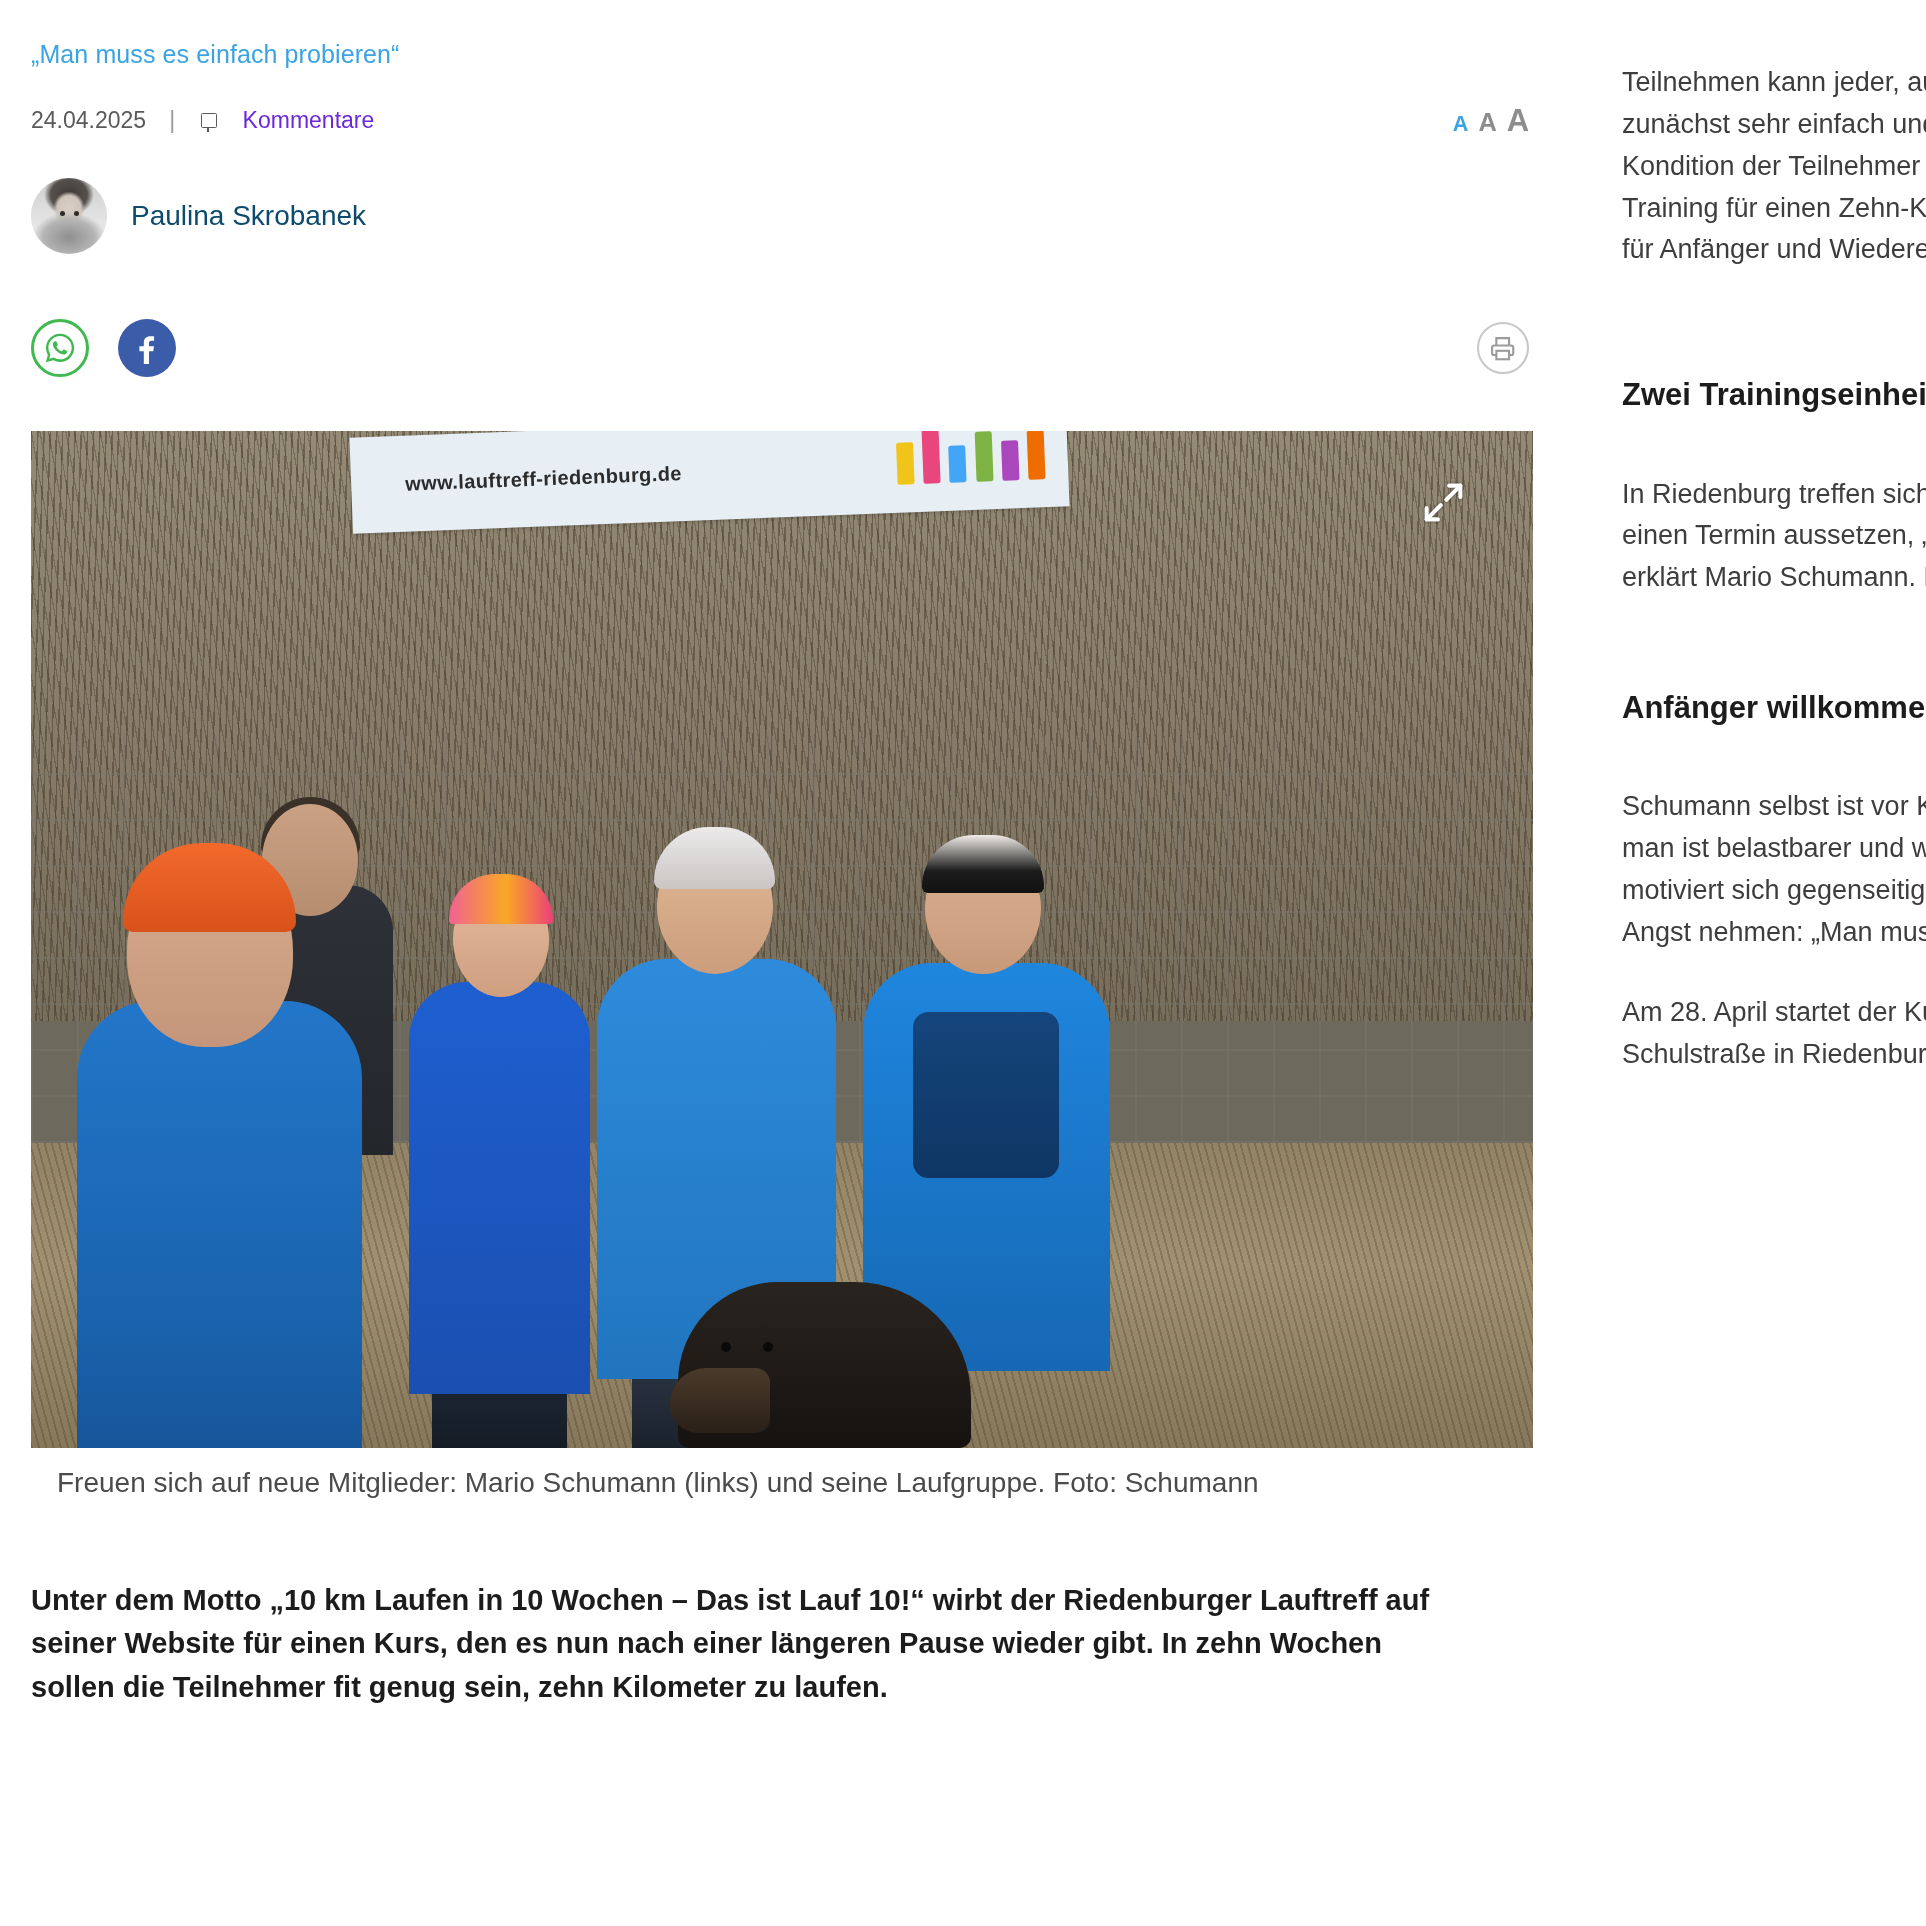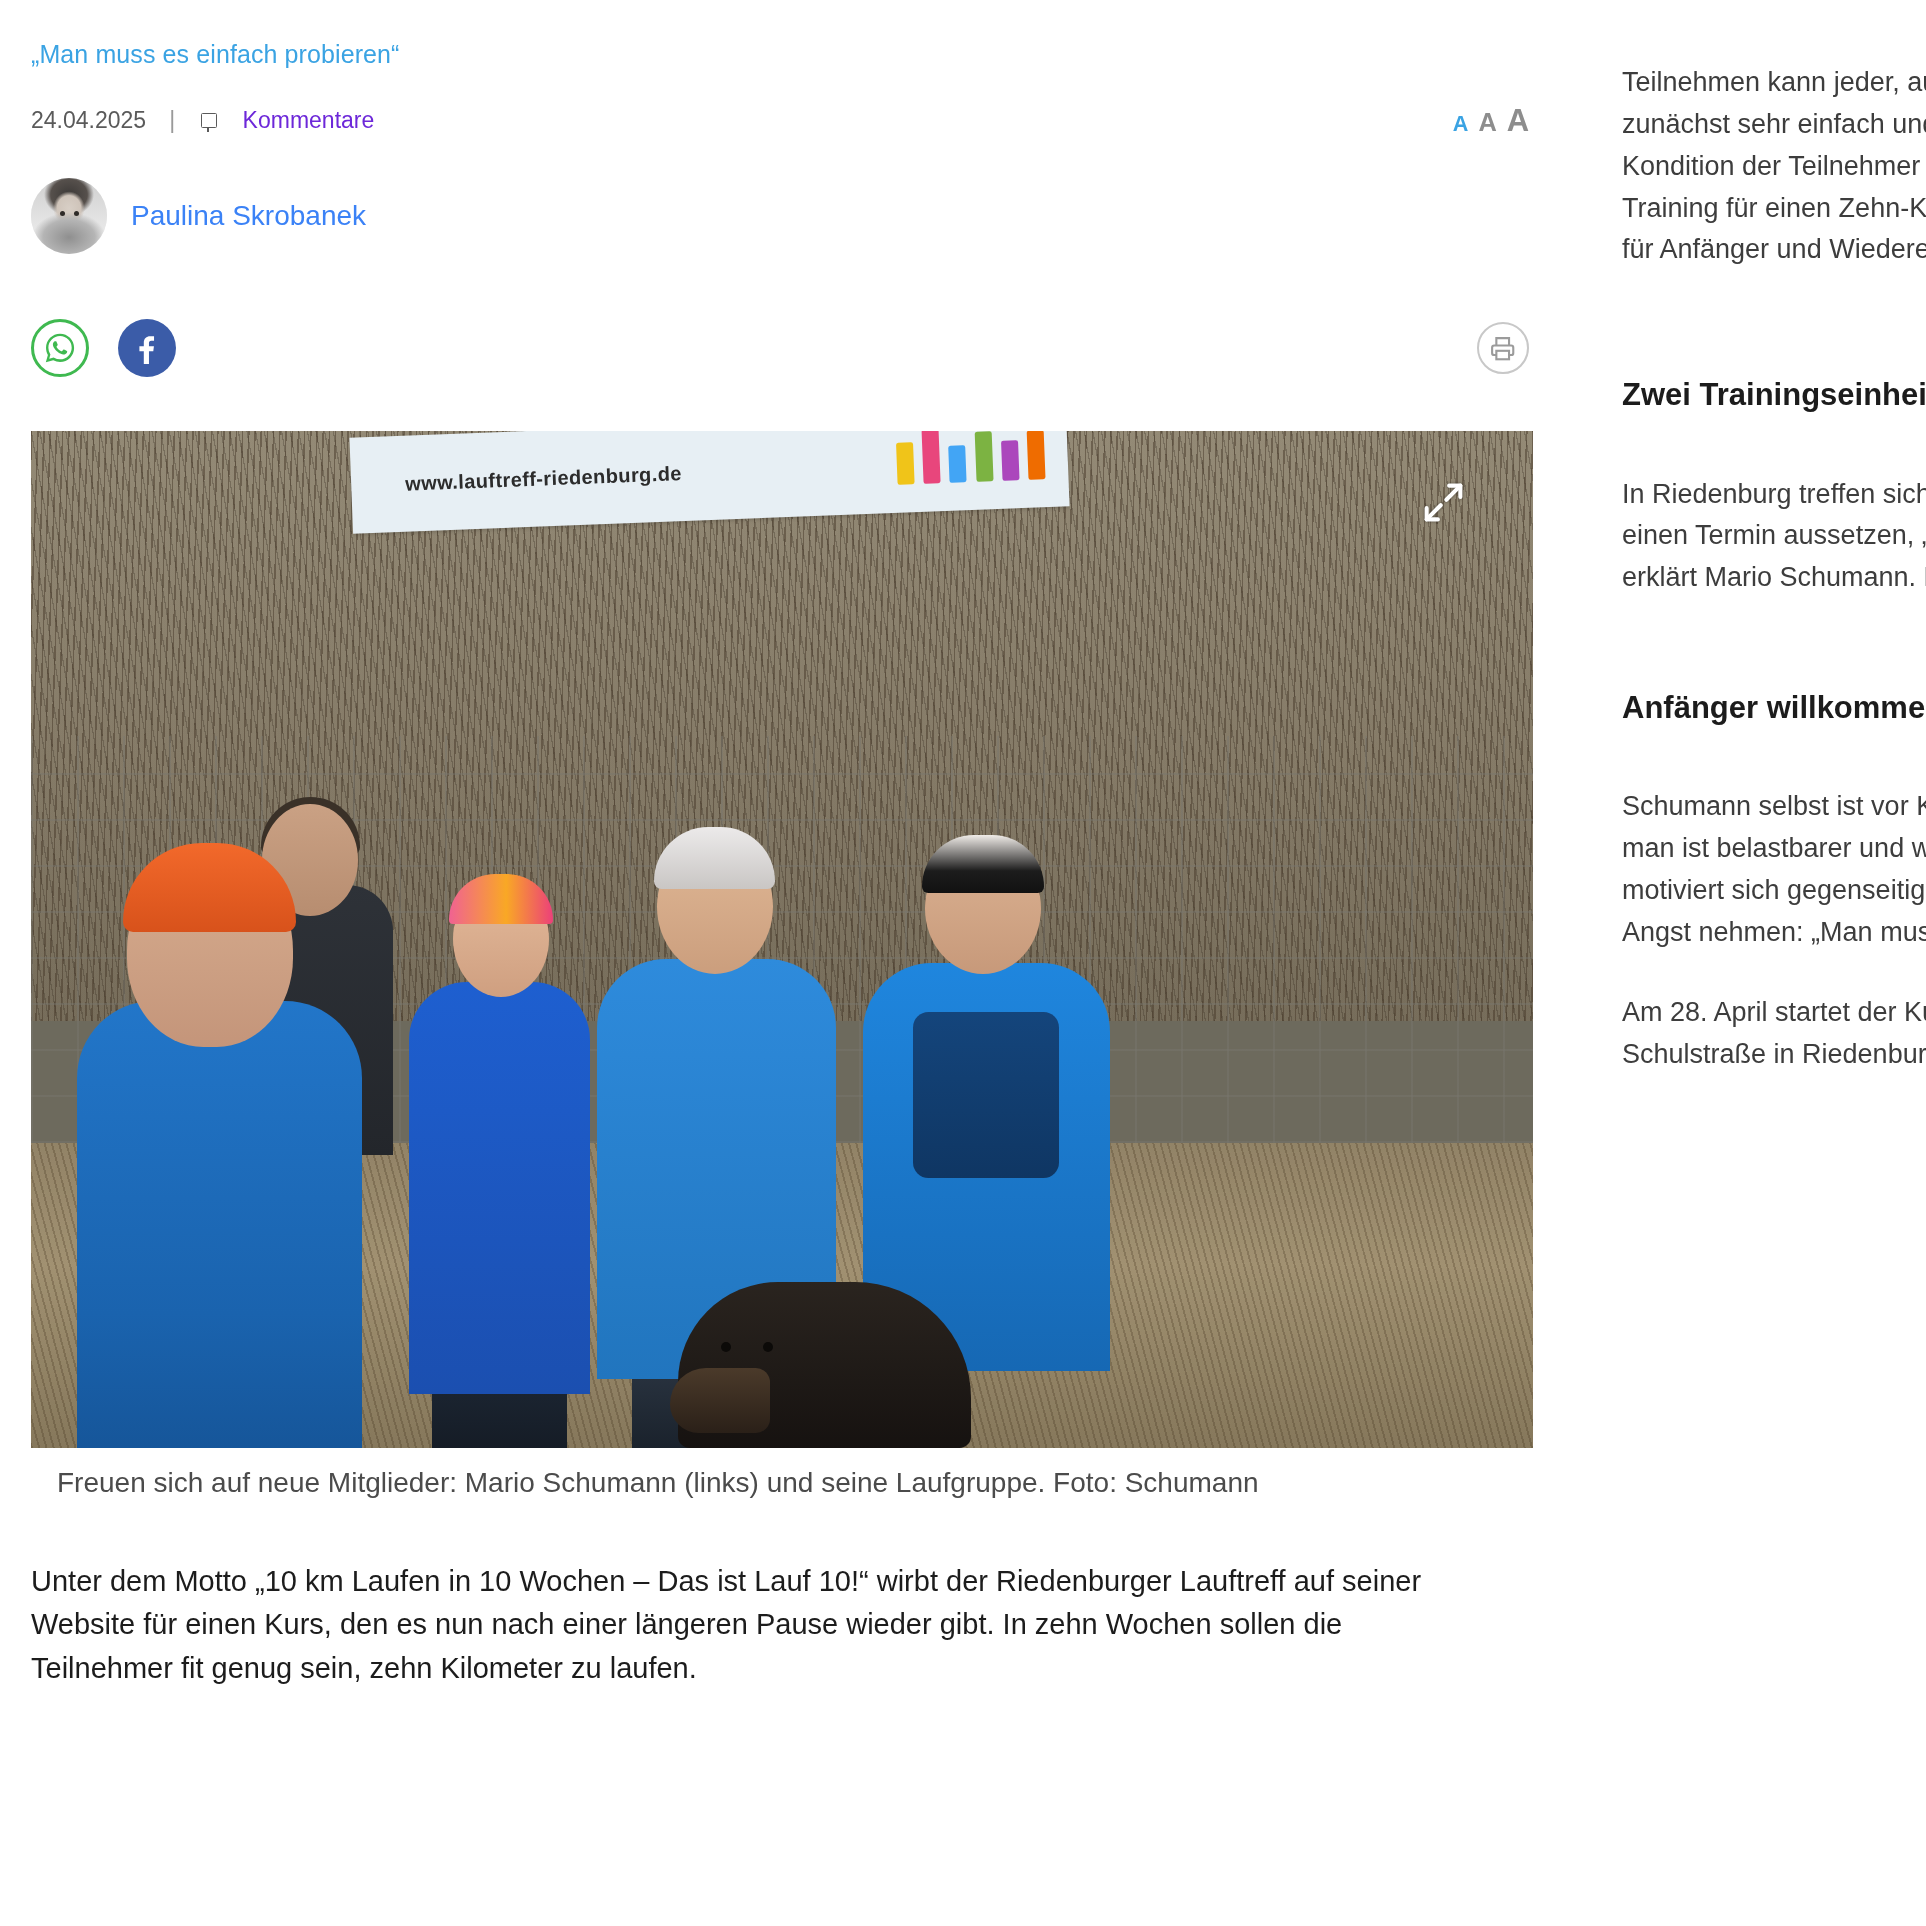--- a/index.html
+++ b/index.html
@@ -126,21 +126,21 @@
     position: absolute;
     width: 5px; height: 5px;
     background: #2f2b28;
     border-radius: 50%;
     top: 33px;
   }
   .avatar .eye.l { left: 28.5px; }
   .avatar .eye.r { left: 43px; }
   .author-name {
     font-size: 28px;
-    color: #3b82f6;
+    color: #0c4a6e;
     font-weight: 400;
   }
 
   
   .share-row {
     display: flex;
     align-items: center;
     justify-content: space-between;
     margin-bottom: 54px;
     padding-right: 3.9px;
@@ -305,24 +305,24 @@
 
   .caption {
     font-size: 28px;
     color: #4b4b4b;
     padding: 17px 0 0 26px;
     line-height: 1.3;
   }
 
   
   .lead {
-    margin-top: 58px;
+    margin-top: 77px;
     font-size: 29px;
     line-height: 1.50;
-    font-weight: 400;
+    font-weight: 700;
     color: #1c1c1c;
     max-width: 1425px;
   }
 
   
   .body-p {
     font-size: 27px;
     line-height: 1.55;
     color: #3d3d3d;
     margin-bottom: 38px;

